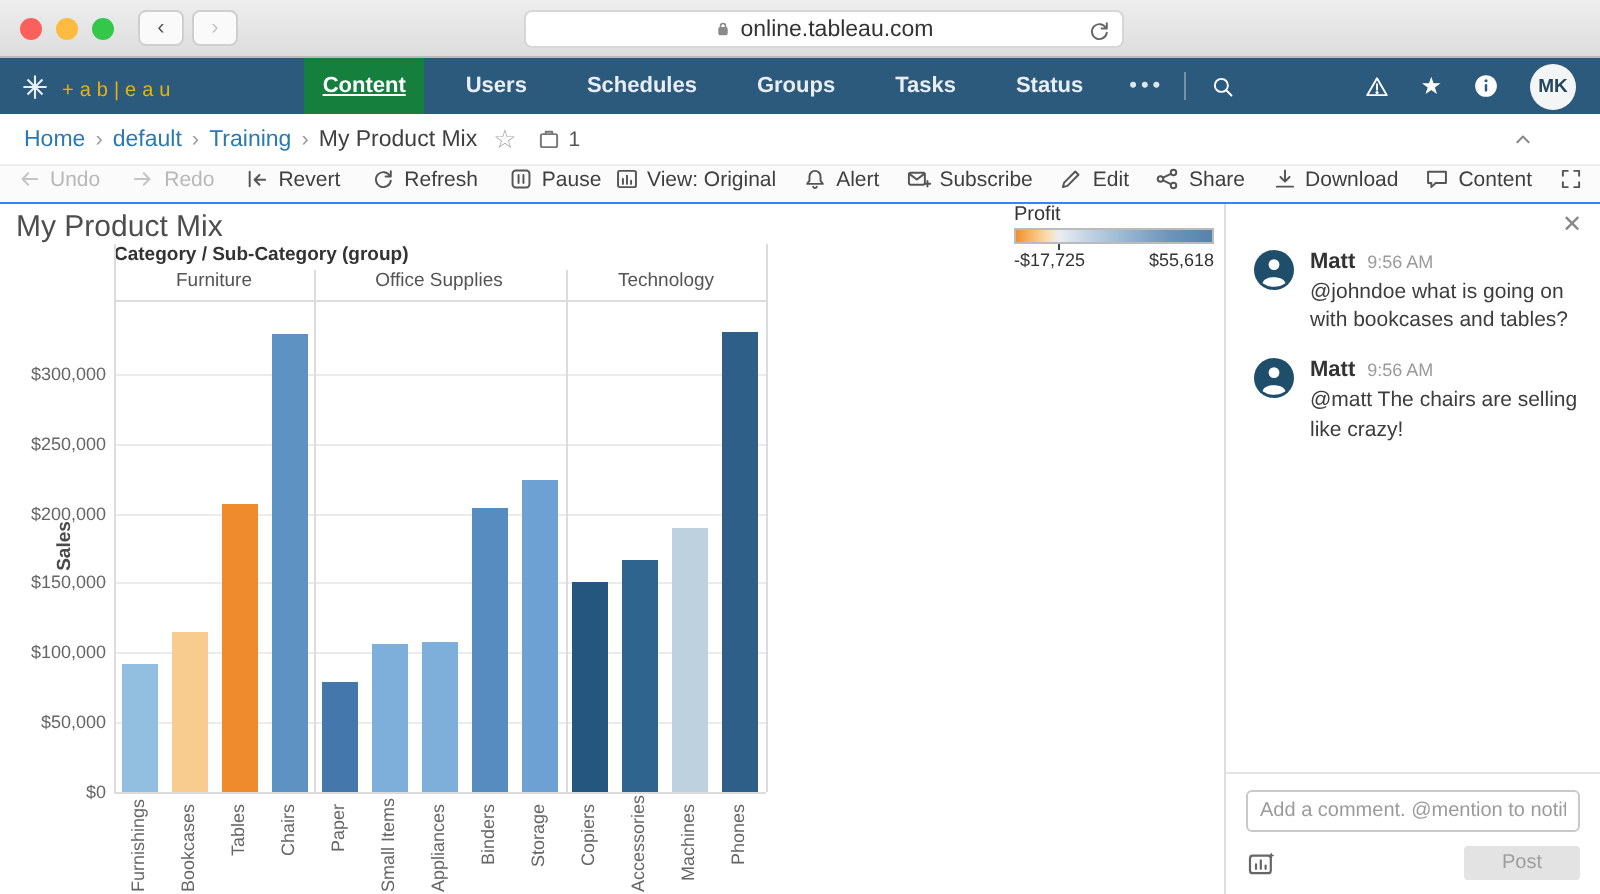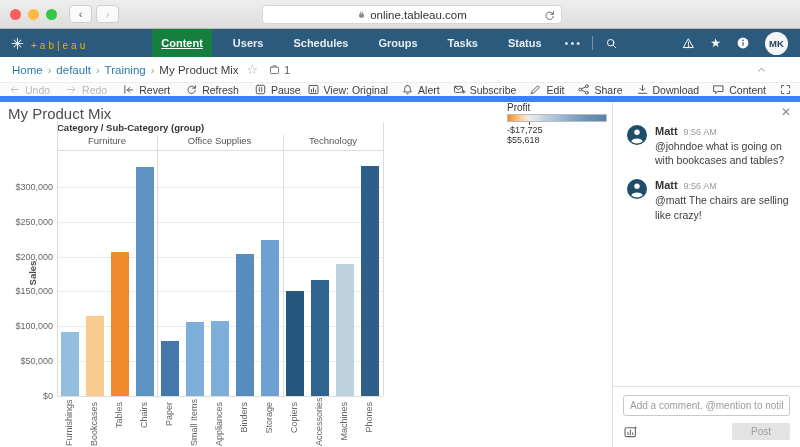--- a/index.html
+++ b/index.html
@@ -34,39 +34,39 @@
   .crumbbar { height:26px; background:#fff; display:flex; align-items:center; padding:0 12px; position:relative; border-bottom:1px solid #ededed; }
   .crumb { font-size:11.5px; color:#2a7ab0; cursor:pointer; }
   .crumb.current { color:#3f3f3f; cursor:default; }
   .crumb-sep { color:#999; margin:0 5px; font-size:11px; }
   .crumb-star { color:#a7a7a7; font-size:13px; margin-left:8px; }
   .crumb-tag { display:flex; align-items:center; gap:3px; margin-left:10px; color:#777; }
   .tag-count { font-size:10.5px; color:#555; }
   .collapse { position:absolute; right:32px; top:6px; color:#888; }
 
   
-  .toolbar { height:19px; background:#fbfbfb; border-bottom:6px solid #3b82f6; display:flex; align-items:flex-end; padding:0 8px; }
+  .toolbar { height:19px; background:#fbfbfb; border-bottom:1px solid #3b82f6; display:flex; align-items:flex-start; padding:0 8px; }
   .tgroup { display:flex; align-items:center; gap:15px; }
   .tgroup.right { margin-left:auto; gap:13px; }
   .tbtn { display:flex; align-items:center; gap:4px; font-size:10.5px; color:#3f3f3f; cursor:pointer; white-space:nowrap; }
   .tbtn .ico { color:#555; }
   .tbtn.disabled { color:#b8b8b8; cursor:default; }
   .tbtn.disabled .ico { color:#c4c4c4; }
 
   
   .content { display:flex; height:345px; }
   .viz { position:relative; width:612px; height:345px; overflow:hidden; }
   .viz-title { position:absolute; left:8px; top:3px; font-size:15px; color:#4e4e4e; }
 
   
   .legend-title { position:absolute; left:507px; top:0; font-size:10px; color:#333; }
   .legend-grad { position:absolute; left:507px; top:12px; width:100px; height:8px; border:1px solid #bbb;
     background:linear-gradient(90deg,#f28e2b 0%,#f7b96b 8%,#fbdcb0 16%,#e9edf2 22%,#c3d4e4 36%,#94b3cf 58%,#6e95ba 78%,#5583ac 100%); }
   .legend-tick { position:absolute; left:529px; top:20px; width:1px; height:3px; background:#444; }
-  .legend-labels { position:absolute; left:507px; top:23px; width:100px; display:flex; justify-content:space-between; font-size:9px; color:#333;flex-direction:column; }
+  .legend-labels { position:absolute; left:507px; top:23px; width:100px; display:flex; justify-content:space-between; font-size:9px; color:#333; }
 
   
   .col-header { position:absolute; left:57px; top:20px; width:326px; text-align:left; font-size:9.5px; font-weight:bold; color:#333; }
   .pane-label { position:absolute; top:33px; height:15px; text-align:center; font-size:9.5px; color:#555; cursor:pointer; }
   .vline { position:absolute; width:1px; background:#dcdcdc; }
   .hline { position:absolute; height:1px; background:#dcdcdc; }
   .gridline { position:absolute; left:57px; width:326px; height:1px; background:#ebebeb; }
   .ytick { position:absolute; left:0; width:53px; text-align:right; font-size:9px; color:#666; }
   .ylab { position:absolute; left:13px; top:165px; width:40px; height:12px; transform:rotate(-90deg); font-size:9.5px; color:#4a4a4a; font-weight:bold; text-align:center; }
   .bar { position:absolute; width:18px; cursor:pointer; }

